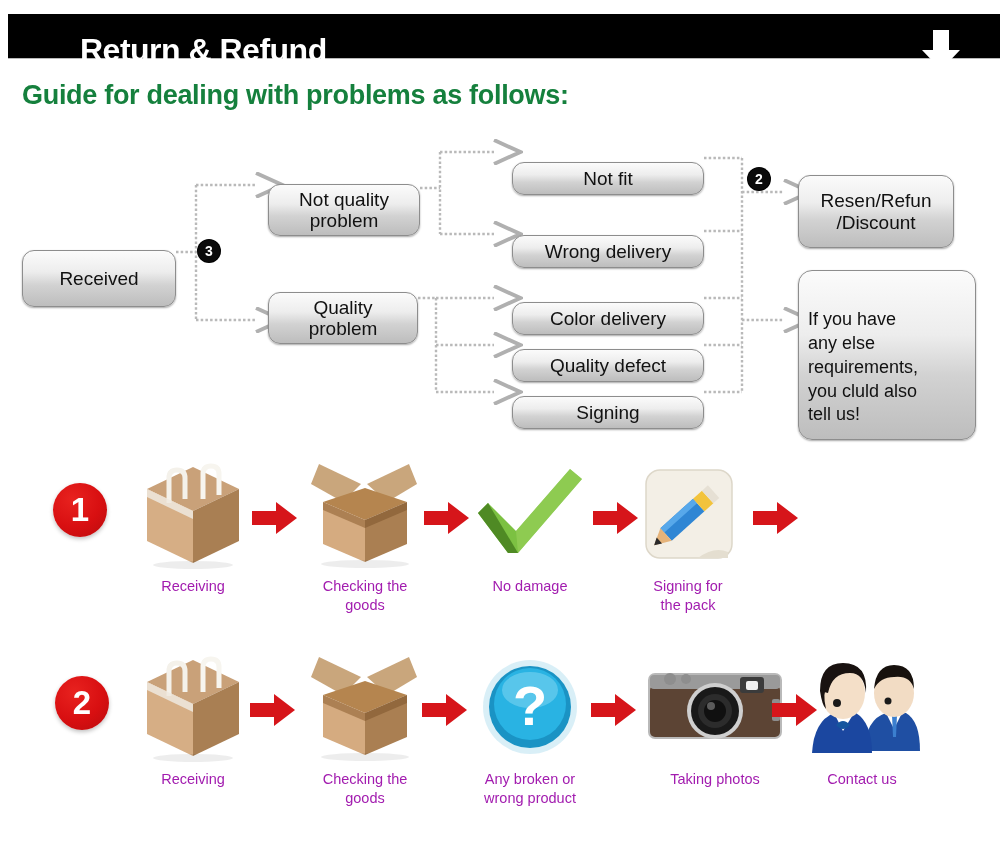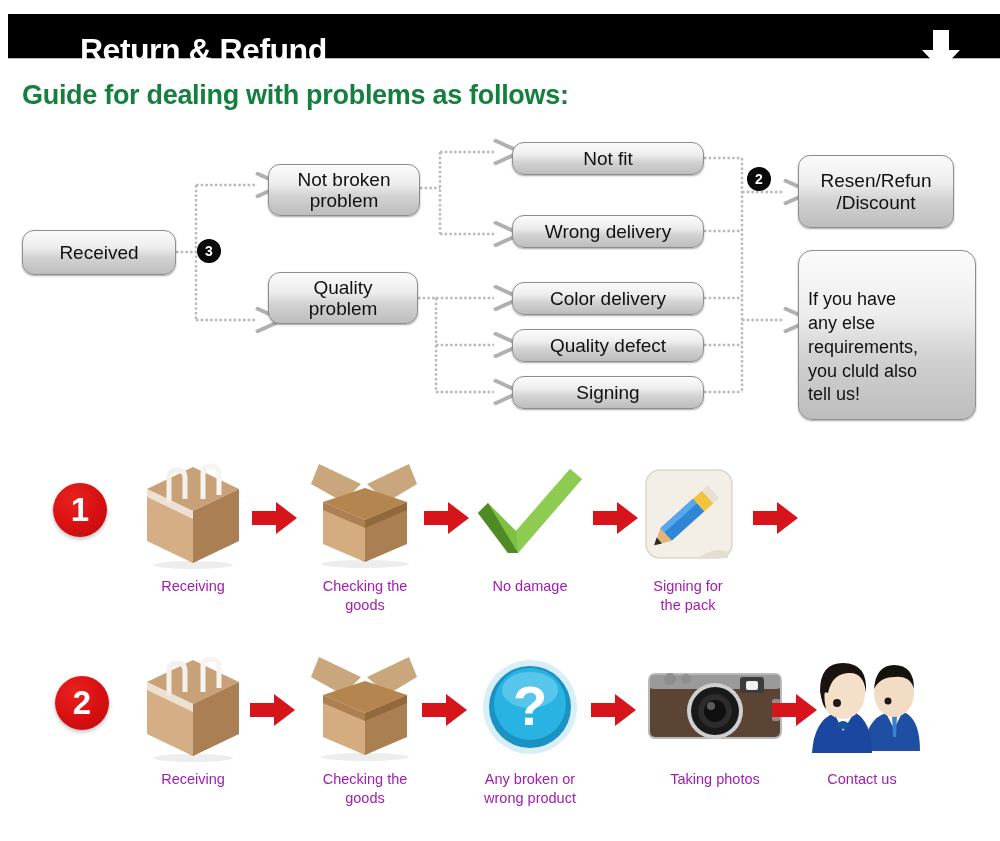--- a/index.html
+++ b/index.html
@@ -50,20 +50,21 @@
     border:1px solid #8d8d8d;
     border-radius:12px;
     background:linear-gradient(to bottom,#fbfbfb 0%,#ededed 38%,#d2d2d2 62%,#bdbdbd 100%);
     box-shadow:0 1px 2px rgba(0,0,0,.35);
     display:flex;align-items:center;justify-content:center;
     text-align:center;
     color:#111;
     font-size:19px;
     line-height:1.12;
     padding:2px 6px;
+    margin-top:20px;
   }
   .node.big{font-size:19px;}
   .node.note{
     align-items:flex-end;justify-content:flex-start;
     text-align:left;
     padding:12px 9px;
     line-height:1.32;
     font-size:18px;
     border-radius:14px;
   }
@@ -139,27 +140,27 @@
         <path d="M704,215 L742,215"></path>
         <path d="M704,262 L742,262"></path>
         <path d="M742,28 L742,262"></path>
 
         <path d="M742,62 L784,62" marker-end="url(#ah)"></path>
 
         <path d="M742,190 L784,190" marker-end="url(#ah)"></path>
       </g>
     </svg>
 
-    <div class="node" style="left:22px;top:100px;width:154px;height:45px;">
+    <div class="node" style="left:22px;top:100px;width:154px;height:57px;">
       <span>Received</span>
     </div>
     <div class="badge" style="left:198px;top:110px;">3</div>
 
     <div class="node big" style="left:268px;top:34px;width:152px;height:52px;white-space:pre-line;">
-      <span>Not broken
+      <span>Not quality
 problem</span>
     </div>
     <div class="node big" style="left:268px;top:142px;width:150px;height:52px;white-space:pre-line;">
       <span>Quality
 problem</span>
     </div>
 
     <div class="node" style="left:512px;top:12px;width:192px;height:33px;">
       <span>Not fit</span>
     </div>

